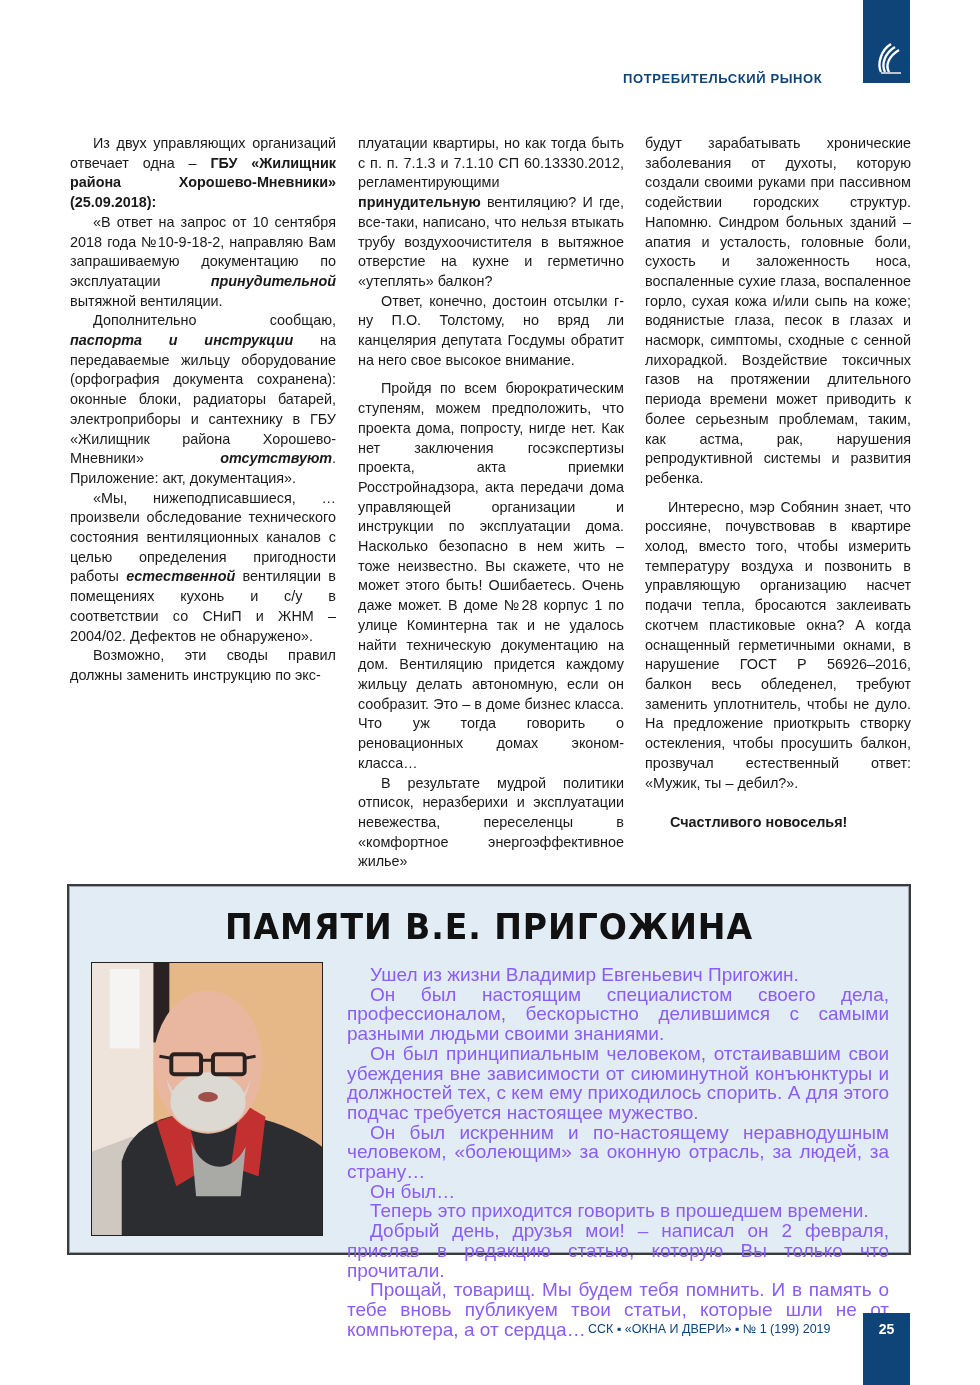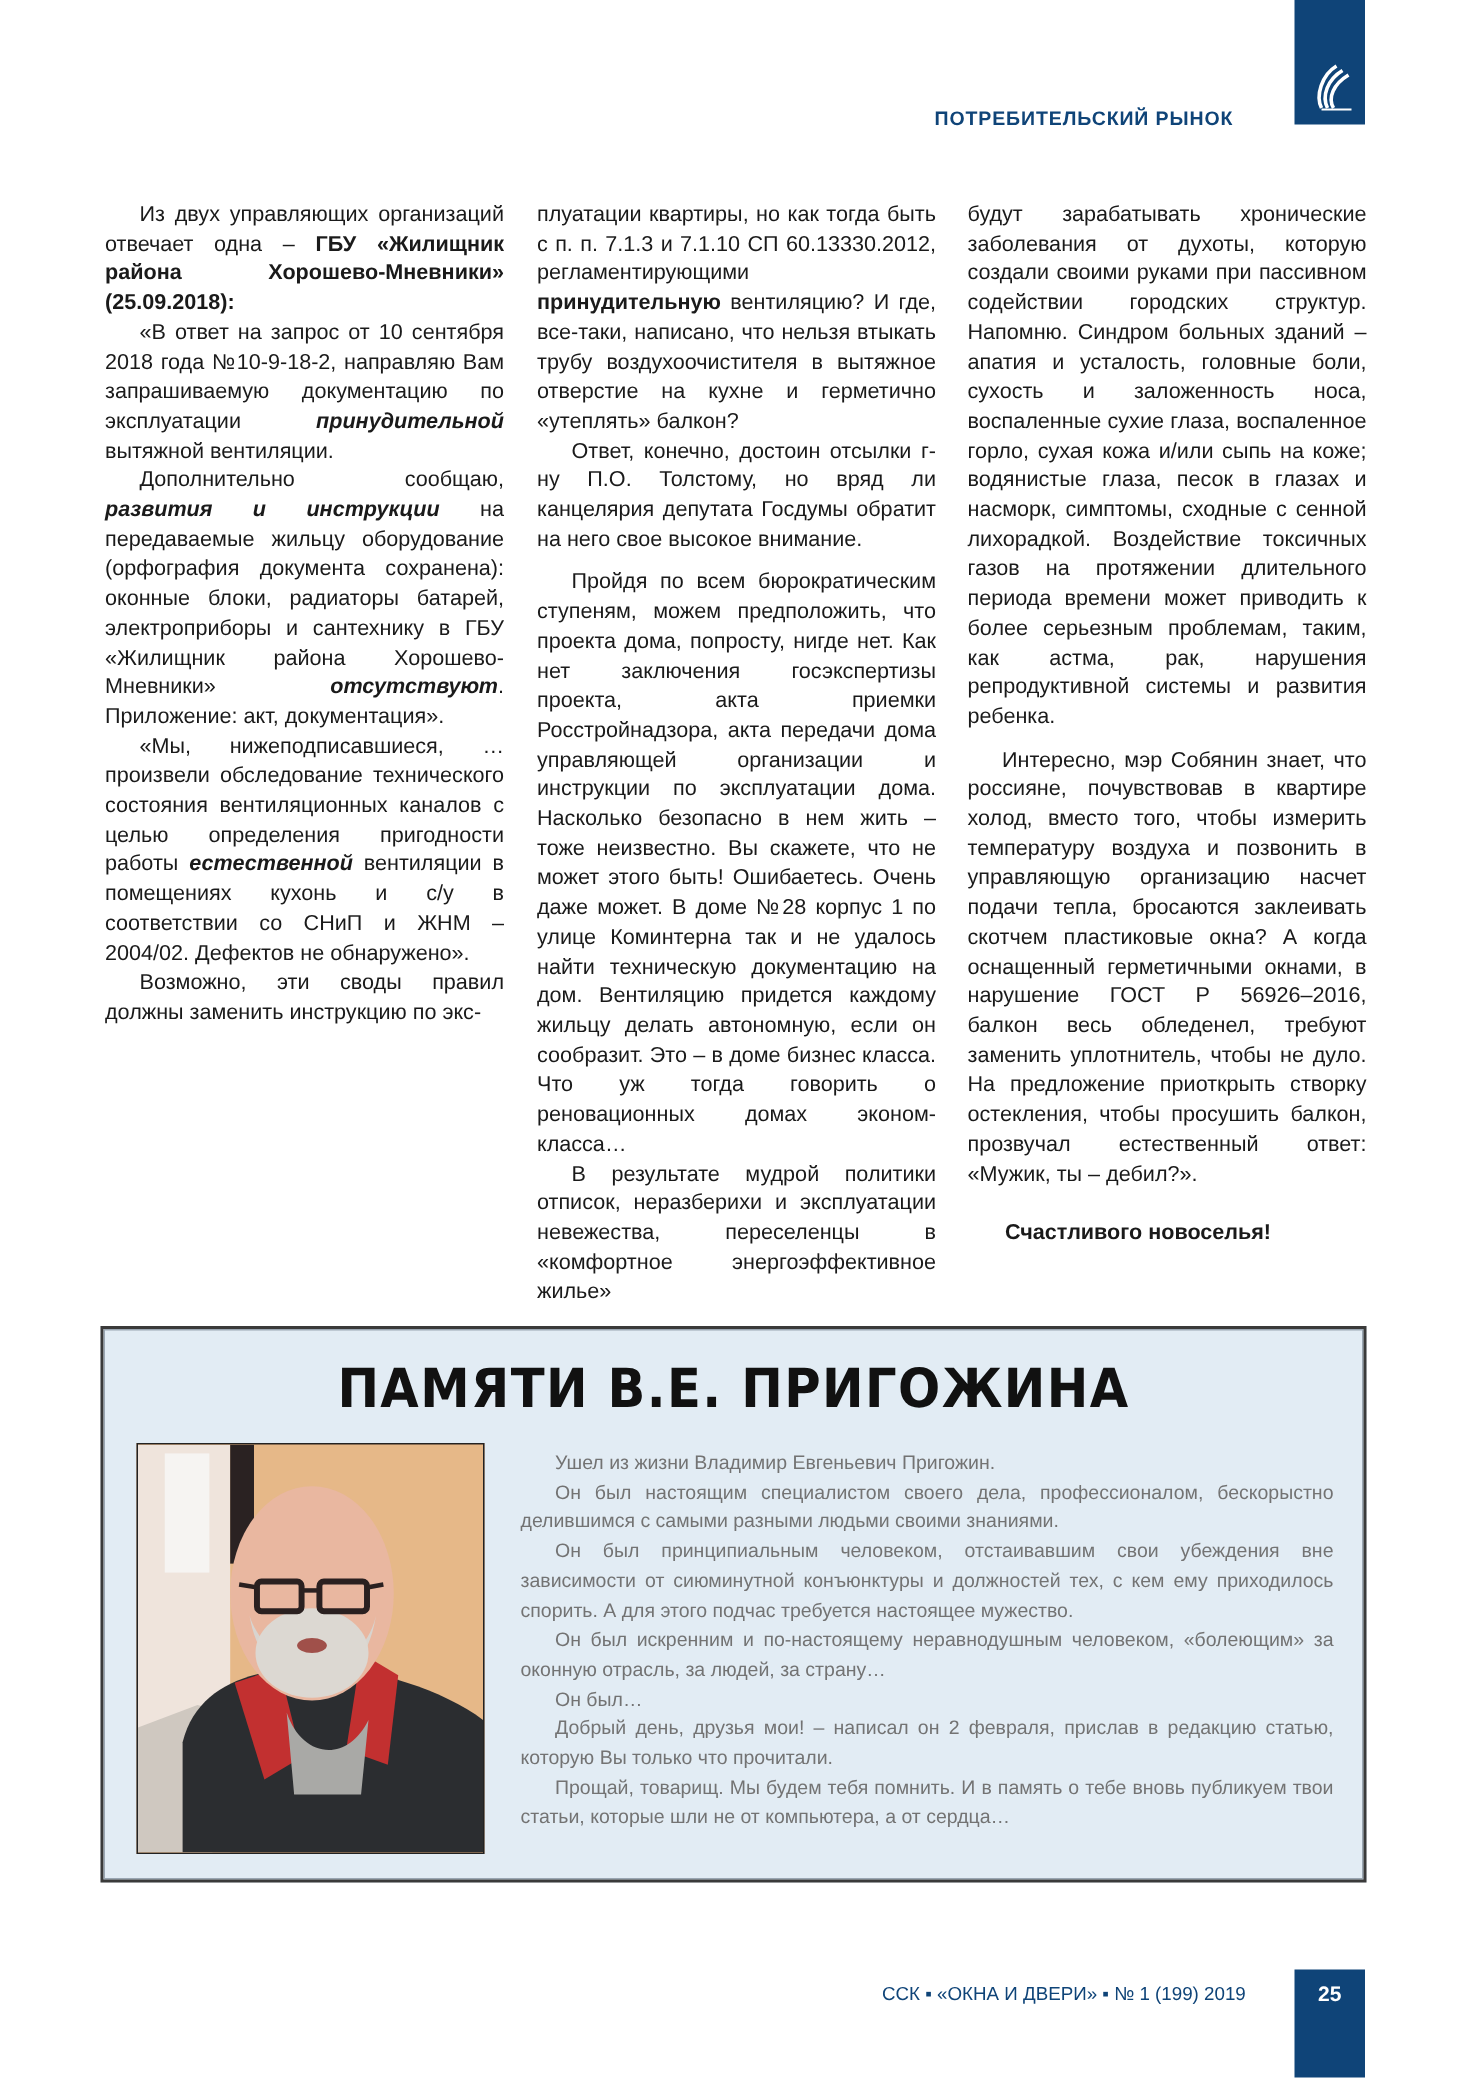--- a/index.html
+++ b/index.html
@@ -47,21 +47,21 @@
       text-align: center; font-size: 36px; font-weight: bold; letter-spacing: 1px;
       color: #111; font-family: "DejaVu Sans", sans-serif; transform: scaleX(0.92);
     }
     .photo {
       position: absolute; left: 22px; top: 76px; width: 232px; height: 274px;
       border: 1px solid #222; overflow: hidden; background: #d9a574;
     }
     .photo svg { width: 100%; height: 100%; display: block; }
     .memorial-text {
       position: absolute; left: 278px; top: 79px; width: 542px;
-      font-size: 13px; line-height: 19.7px; text-align: justify; color: #737373;
+      font-size: 19px; line-height: 19.7px; text-align: justify; color: #8b5cf6;
     }
     .memorial-text p { text-indent: 23px; }
 
     .footer-text {
       position: absolute; left: 588px; top: 1322px; width: 260px;
       font-size: 12.5px; color: #0f4478; white-space: nowrap;
     }
     .footer-tab {
       position: absolute; left: 863px; top: 1313px; width: 47px; height: 92px;
       background: #0f4478;
@@ -81,21 +81,21 @@
     <path d="M18 34 C14 27 18 18 28 12" stroke="#fff" stroke-width="2.4" fill="none"></path>
     <path d="M10 35 L30 35" stroke="#fff" stroke-width="1.4"></path>
   </svg>
 </div>
 <div class="section-header">ПОТРЕБИТЕЛЬСКИЙ РЫНОК</div>
 
 <div class="columns">
   <div class="col col1">
       <p><span>Из двух управляющих организаций отвечает одна – </span><b>ГБУ «Жилищник района Хорошево-Мневники» (25.09.2018):</b></p>
       <p><span>«В ответ на запрос от 10 сентября 2018 года №10-9-18-2, направляю Вам запрашиваемую документацию по эксплуатации </span><i class="bi">принудительной</i><span> вытяжной вентиляции.</span></p>
-      <p><span>Дополнительно сообщаю, </span><i class="bi">развития и инструкции</i><span> на передаваемые жильцу оборудование (орфография документа сохранена): оконные блоки, радиаторы батарей, электроприборы и сантехнику в ГБУ «Жилищник района Хорошево-Мневники» </span><i class="bi">отсутствуют</i><span>. Приложение: акт, документация».</span></p>
+      <p><span>Дополнительно сообщаю, </span><i class="bi">паспорта и инструкции</i><span> на передаваемые жильцу оборудование (орфография документа сохранена): оконные блоки, радиаторы батарей, электроприборы и сантехнику в ГБУ «Жилищник района Хорошево-Мневники» </span><i class="bi">отсутствуют</i><span>. Приложение: акт, документация».</span></p>
       <p><span>«Мы, нижеподписавшиеся, … произвели обследование технического состояния вентиляционных каналов с целью определения пригодности работы </span><i class="bi">естественной</i><span> вентиляции в помещениях кухонь и с/у в соответствии со СНиП и ЖНМ – 2004/02. Дефектов не обнаружено».</span></p>
       <p><span>Возможно, эти своды правил должны заменить инструкцию по экс-</span></p>
     </div>
   <div class="col col2">
       <p class="noind"><span>плуатации квартиры, но как тогда быть с п. п. 7.1.3 и 7.1.10 СП 60.13330.2012, регламентирующими </span><b>принудительную</b><span> вентиляцию? И где, все-таки, написано, что нельзя втыкать трубу воздухоочистителя в вытяжное отверстие на кухне и герметично «утеплять» балкон?</span></p>
       <p><span>Ответ, конечно, достоин отсылки г-ну П.О. Толстому, но вряд ли канцелярия депутата Госдумы обратит на него свое высокое внимание.</span></p>
       <p class="gap"><span>Пройдя по всем бюрократическим ступеням, можем предположить, что проекта дома, попросту, нигде нет. Как нет заключения госэкспертизы проекта, акта приемки Росстройнадзора, акта передачи дома управляющей организации и инструкции по эксплуатации дома. Насколько безопасно в нем жить – тоже неизвестно. Вы скажете, что не может этого быть! Ошибаетесь. Очень даже может. В доме №28 корпус 1 по улице Коминтерна так и не удалось найти техническую документацию на дом. Вентиляцию придется каждому жильцу делать автономную, если он сообразит. Это – в доме бизнес класса. Что уж тогда говорить о реновационных домах эконом-класса…</span></p>
       <p><span>В результате мудрой политики отписок, неразберихи и эксплуатации невежества, переселенцы в «комфортное энергоэффективное жилье»</span></p>
     </div>
   <div class="col col3">
@@ -128,20 +128,21 @@
       <line x1="154" y1="96" x2="165" y2="94" stroke="#2a2020" stroke-width="3"></line>
       <line x1="80" y1="96" x2="68" y2="94" stroke="#2a2020" stroke-width="3"></line>
     </svg>
   </div>
   <div class="memorial-text" id="memorial-text">
       <p>Ушел из жизни Владимир Евгеньевич Пригожин.</p>
       <p>Он был настоящим специалистом своего дела, профессионалом, бескорыстно делившимся с самыми разными людьми своими знаниями.</p>
       <p>Он был принципиальным человеком, отстаивавшим свои убеждения вне зависимости от сиюминутной конъюнктуры и должностей тех, с кем ему приходилось спорить. А для этого подчас требуется настоящее мужество.</p>
       <p>Он был искренним и по-настоящему неравнодушным человеком, «болеющим» за оконную отрасль, за людей, за страну…</p>
       <p>Он был…</p>
+      <p>Теперь это приходится говорить в прошедшем времени.</p>
       <p>Добрый день, друзья мои! – написал он 2 февраля, прислав в редакцию статью, которую Вы только что прочитали.</p>
       <p>Прощай, товарищ. Мы будем тебя помнить. И в память о тебе вновь публикуем твои статьи, которые шли не от компьютера, а от сердца…</p>
     </div>
 </div>
 
 <div class="footer-text">ССК ▪ «ОКНА И ДВЕРИ» ▪ № 1 (199) 2019</div>
 <div class="footer-tab">
   <div class="page-number">25</div>
 </div>
 

